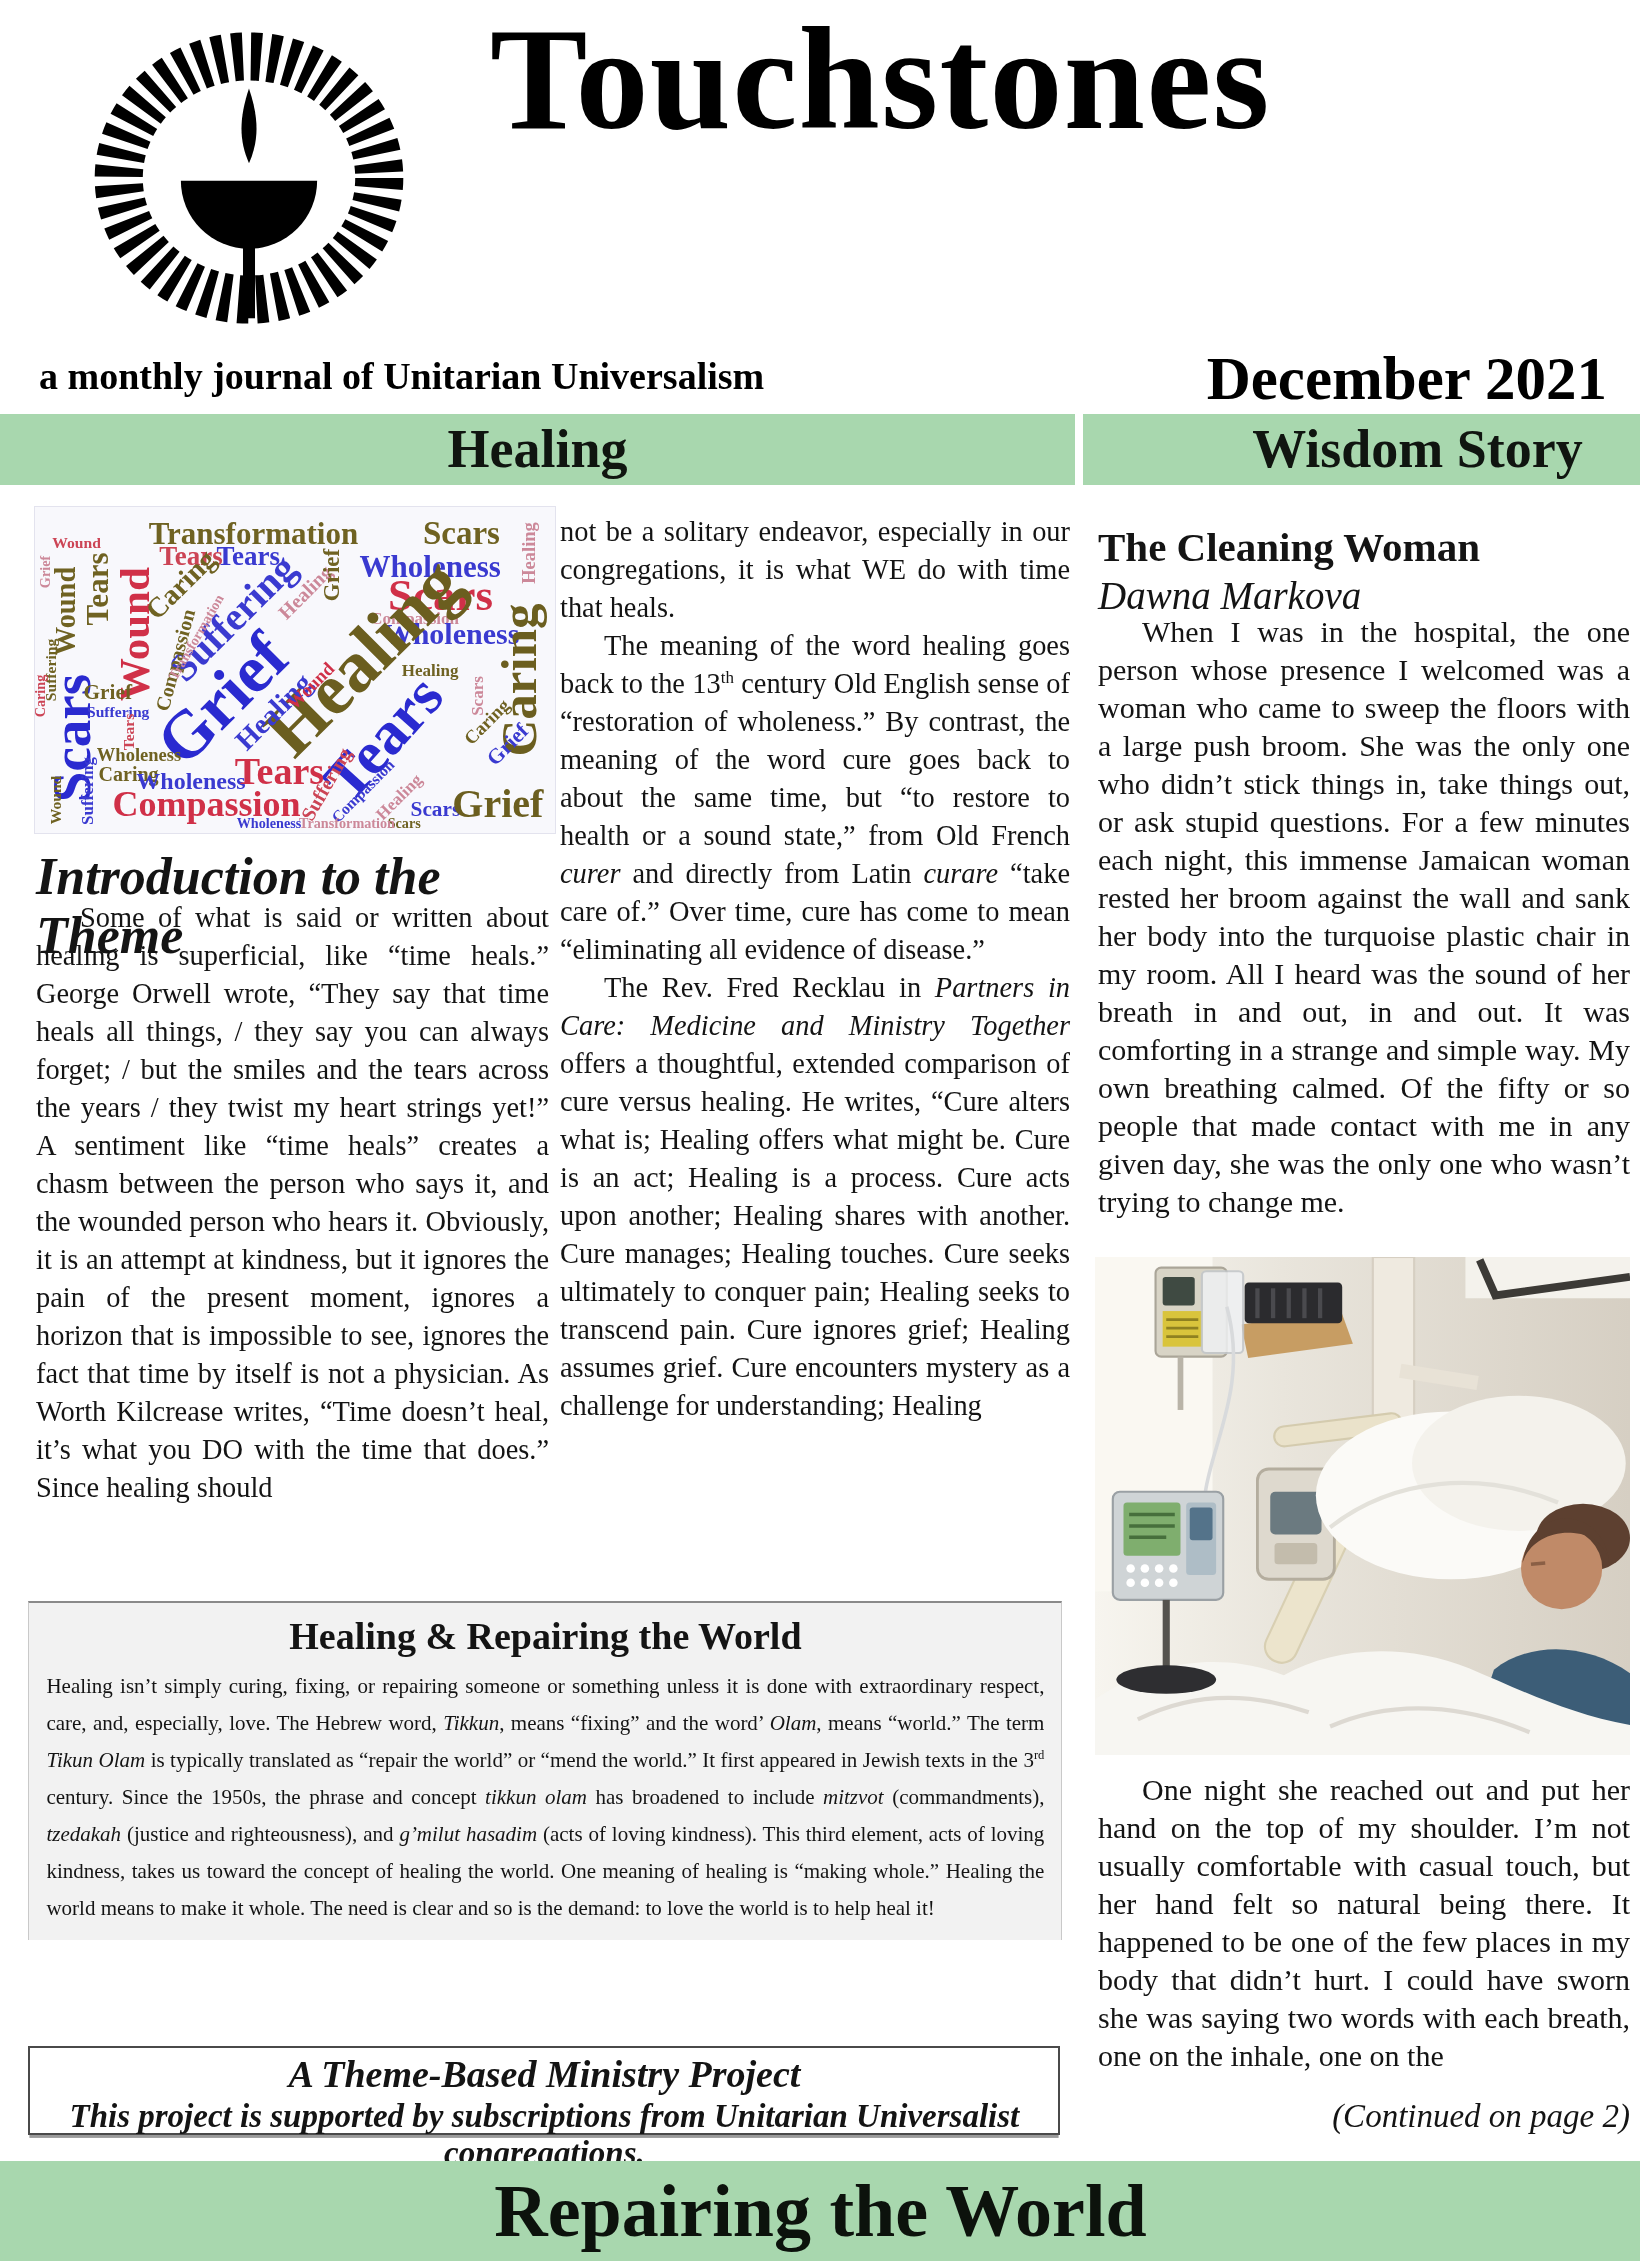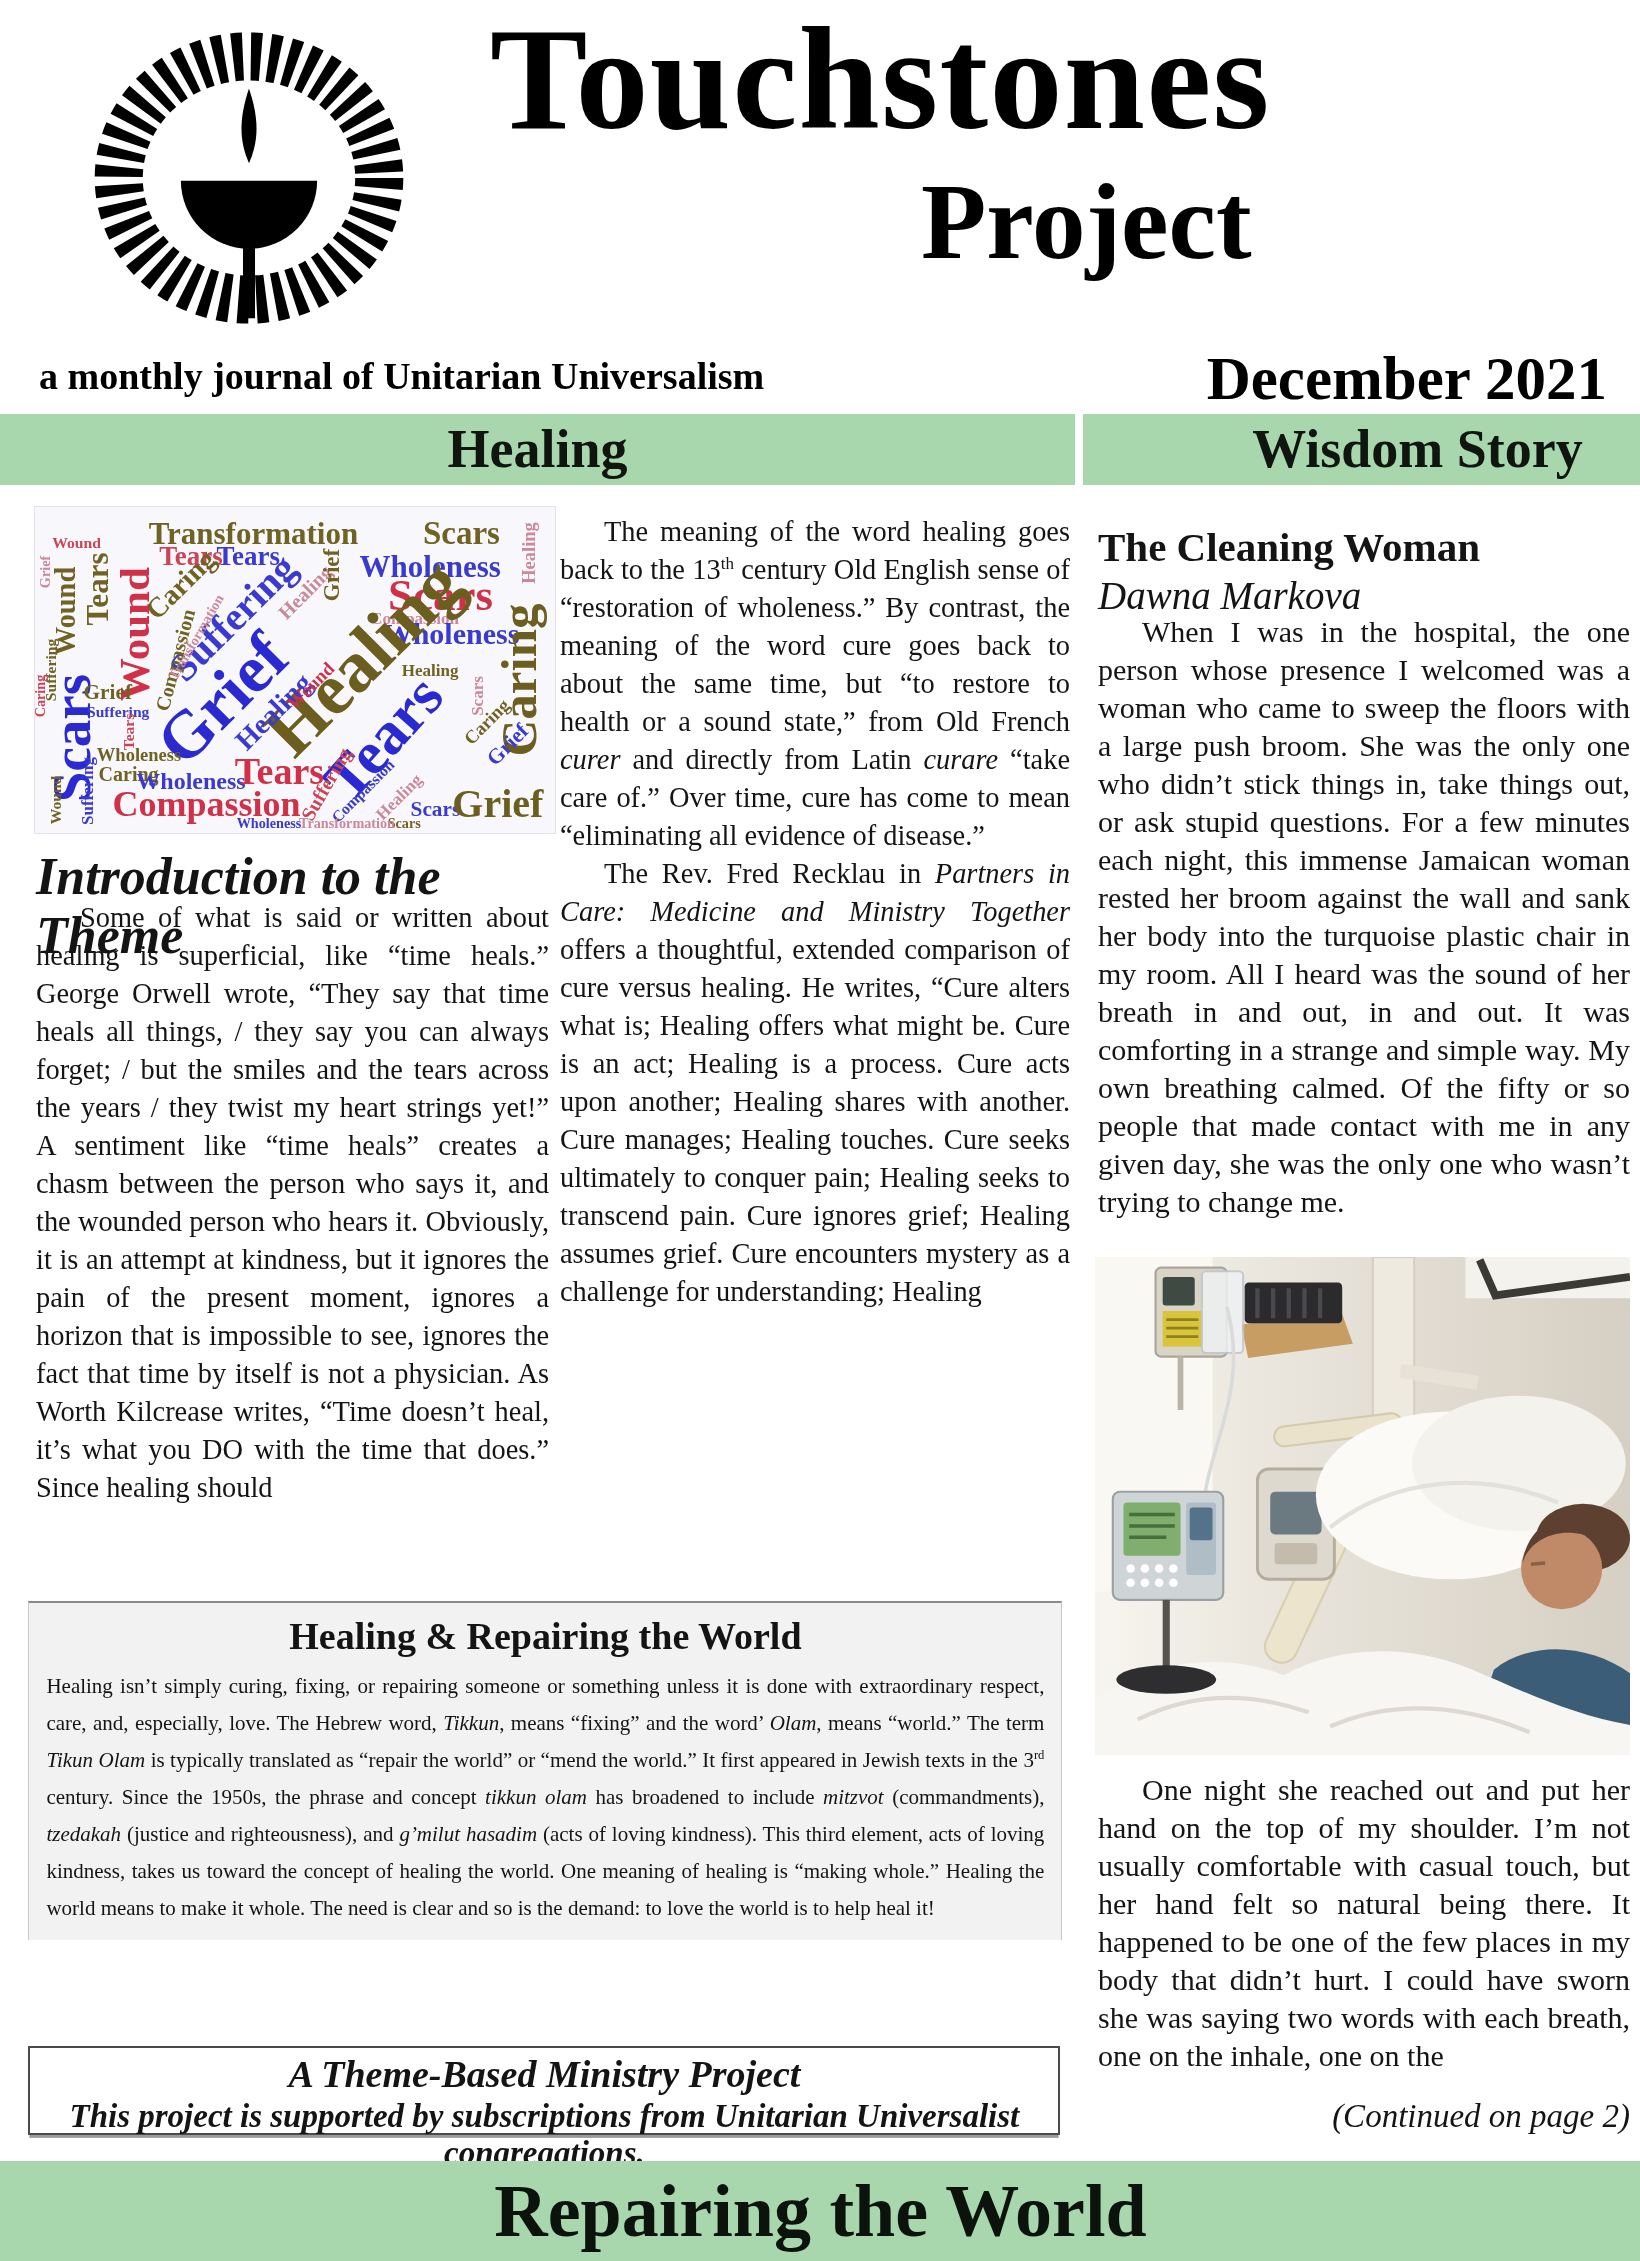--- a/index.html
+++ b/index.html
@@ -66,21 +66,20 @@
 
   <div class="abs" id="logo" style="left:82px;top:25px;width:334px;height:306px;">
     <svg viewBox="0 0 500 440" width="334" height="306">
       <ellipse cx="250" cy="220" rx="195" ry="182" fill="none" stroke="#000000" stroke-width="72" stroke-dasharray="15 12"></ellipse>
       <path d="M250 86 C236 128 234 162 250 198 C266 162 264 128 250 86 Z" fill="#000"></path>
       <path d="M148 224 A102 102 0 0 0 352 224 Z" fill="#000"></path>
       <rect x="241" y="312" width="18" height="118" fill="#000"></rect>
     </svg>
   </div>
   <div class="abs" id="masthead-title">Touchstones</div>
-  <div class="abs" id="masthead-sub">Project</div>
   <div class="abs" id="byline">a monthly journal of Unitarian Universalism</div>
   <div class="abs" id="issue-date">December 2021</div>
 
   <div class="abs section-bar" id="bar-left" style="background: rgb(168, 215, 174);">Healing</div>
   <div class="abs section-bar" id="bar-right" style="background: rgb(168, 215, 174);">Wisdom Story</div>
 
   <div class="abs" id="word-cloud">
       <span class="cloud-word" style="left: 42%; top: 8%; font-size: 31px; color: rgb(111, 98, 34); transform: translate(-50%, -50%) rotate(0deg);">Transformation</span>
       <span class="cloud-word" style="left: 82%; top: 8%; font-size: 33px; color: rgb(111, 98, 34); transform: translate(-50%, -50%) rotate(0deg);">Scars</span>
       <span class="cloud-word" style="left: 8%; top: 11%; font-size: 15.6px; color: rgb(204, 68, 85); transform: translate(-50%, -50%) rotate(0deg);">Wound</span>
@@ -133,20 +132,21 @@
       <span class="cloud-word" style="left: 4%; top: 90%; font-size: 15.6px; color: rgb(111, 98, 34); transform: translate(-50%, -50%) rotate(-90deg);">Wound</span>
       <span class="cloud-word" style="left: 10%; top: 87%; font-size: 17px; color: rgb(58, 58, 208); transform: translate(-50%, -50%) rotate(-90deg);">Suffering</span>
     </div>
 
   <div class="abs" id="intro-heading">Introduction to the Theme</div>
   <div class="abs body-text" id="intro-body">
       <p class="indent"><span>Some of what is said or written about healing is superficial, like “time heals.” George Orwell wrote, “They say that time heals all things, / they say you can always forget; / but the smiles and the tears across the years / they twist my heart strings yet!”  A sentiment like “time heals” creates a chasm between the person who says it, and the wounded person who hears it. Obviously, it is an attempt at kindness, but it ignores the pain of the present moment, ignores a horizon that is impossible to see, ignores the fact that time by itself is not a physician. As Worth Kilcrease writes, “Time doesn’t heal, it’s what you DO with the time that does.” Since healing should</span></p>
     </div>
 
   <div class="abs body-text" id="col2-body">
+      <p><span>not be a solitary endeavor, especially in our congregations, it is what WE do with time that heals.</span></p>
       <p class="indent"><span>The meaning of the word healing goes back to the 13</span><sup>th</sup><span> century Old English sense of “restoration of wholeness.” By contrast, the meaning of the word cure goes back to about the same time, but “to restore to health or a sound state,” from Old French </span><i>curer</i><span> and directly from Latin </span><i>curare</i><span> “take care of.” Over time, cure has come to mean “eliminating all evidence of disease.”</span></p>
       <p class="indent"><span>The Rev. Fred Recklau in </span><i>Partners in Care: Medicine and Ministry Together</i><span> offers a thoughtful, extended comparison of cure versus healing. He writes, “Cure alters what is; Healing offers what might be. Cure is an act; Healing is a process. Cure acts upon another; Healing shares with another. Cure manages; Healing touches. Cure seeks ultimately to conquer pain; Healing seeks to transcend pain. Cure ignores grief; Healing assumes grief. Cure encounters mystery as a challenge for understanding; Healing</span></p>
     </div>
 
   <div class="abs" id="ws-title">The Cleaning Woman</div>
   <div class="abs" id="ws-author">Dawna Markova</div>
   <div class="abs body-text" id="ws-body1">
       <p class="indent"><span>When I was in the hospital, the one person whose presence I welcomed was a woman who came to sweep the floors with a large push broom. She was the only one who didn’t stick things in, take things out, or ask stupid questions. For a few minutes each night, this immense Jamaican woman rested her broom against the wall and sank her body into the turquoise plastic chair in my room. All I heard was the sound of her breath in and out, in and out. It was comforting in a strange and simple way. My own breathing calmed. Of the fifty or so people that made contact with me in any given day, she was the only one who wasn’t trying to change me.</span></p>
     </div>
 

